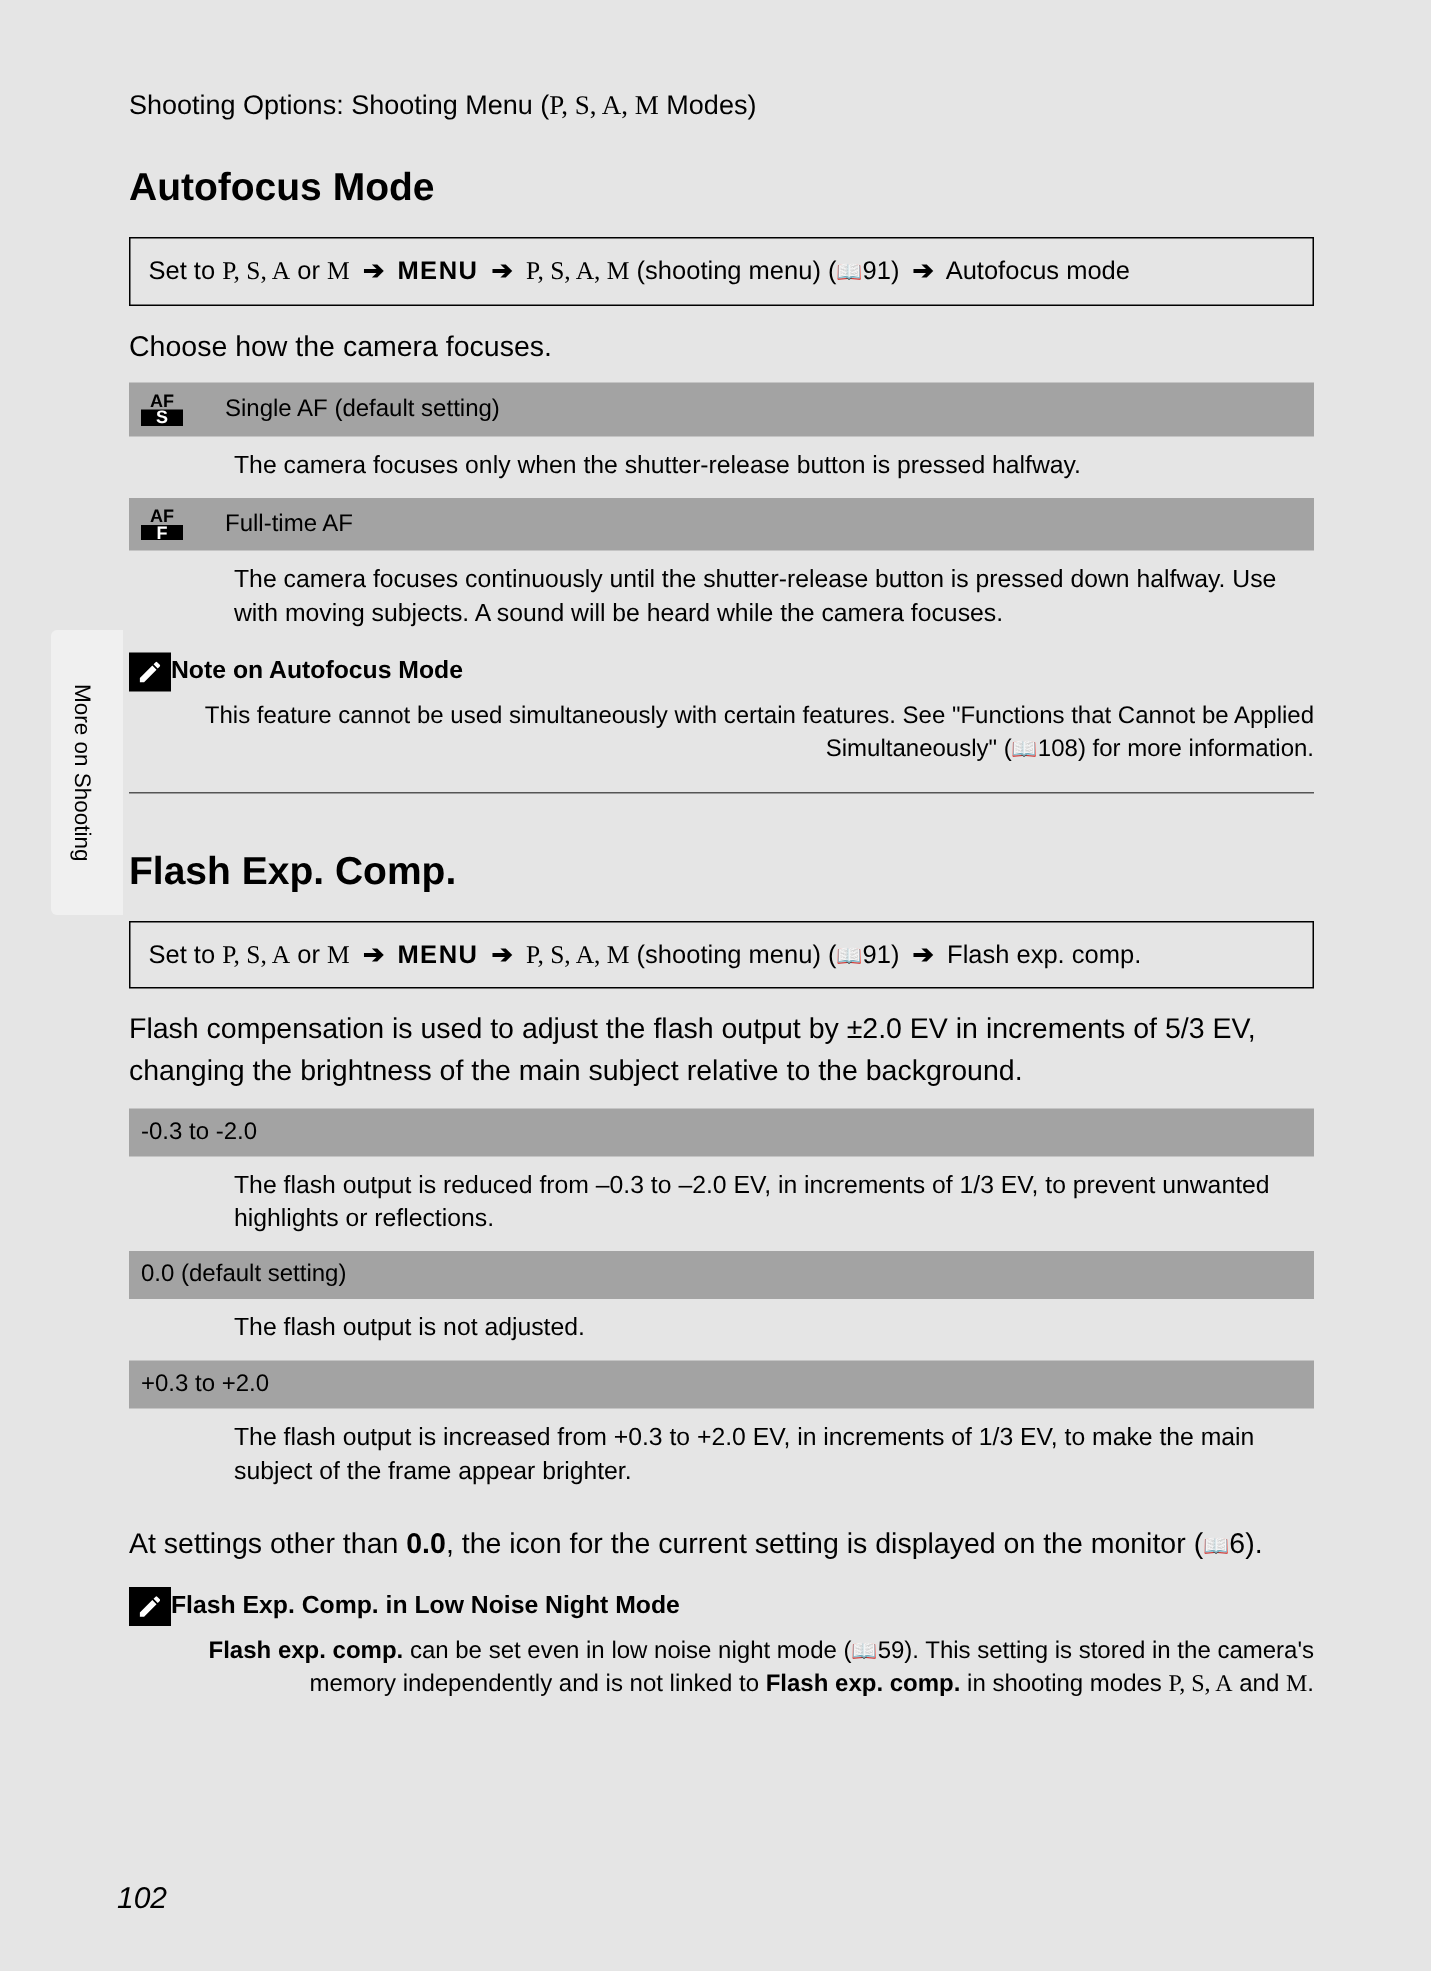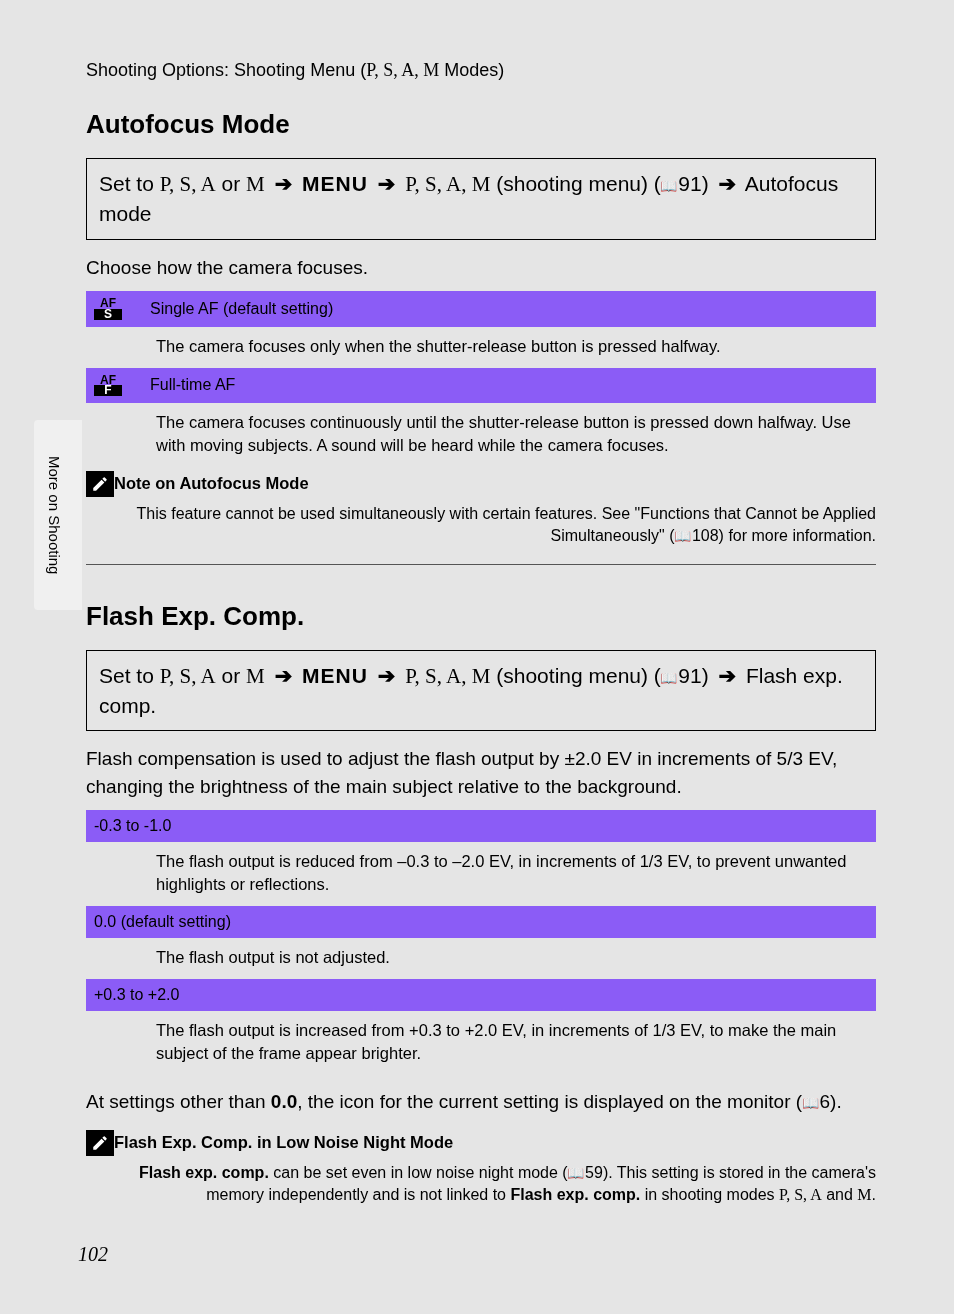--- a/index.html
+++ b/index.html
@@ -42,35 +42,35 @@
   }
   .mode-letters { font-family: Georgia, serif; font-weight: normal; }
   h2 {
     font-size: 26px;
     font-weight: bold;
     margin-bottom: 18px;
   }
   .nav-box {
     border: 1px solid #000;
     padding: 10px 12px;
-    font-size: 21px;
+    font-size: 17px;
     margin-bottom: 14px;
     line-height: 1.4;
   }
   .arrow { font-weight: bold; padding: 0 4px; }
   .menu-word { font-family: "Arial Narrow", Arial, sans-serif; font-weight: bold; letter-spacing: 1px; }
   .book-icon::before { content: "📖"; font-size: 14px; vertical-align: baseline; }
   .intro {
     font-size: 19px;
     line-height: 1.45;
     margin-bottom: 10px;
   }
   .option-table { width: 100%; }
   .opt-header {
-    background: #8b5cf6;
+    background: #a3a3a3;
     padding: 7px 8px 7px 8px;
     font-size: 16px;
     display: flex;
     align-items: center;
     gap: 28px;
   }
   .opt-icon {
     width: 28px;
     font-size: 12px;
     font-weight: bold;
@@ -115,24 +115,24 @@
   .flash-table .opt-desc { padding-left: 70px; }
   .after-text {
     font-size: 19px;
     line-height: 1.45;
     margin-top: 14px;
   }
   .bold { font-weight: bold; }
   .page-number {
     position: absolute;
     left: 78px;
-    bottom: 48px;
+    bottom: 36px;
     font-style: italic;
     font-size: 20px;
-    font-family: Liberation Serif, serif;
+    font-family: Liberation Sans, sans-serif;
   }
   .note-block.last { border-bottom: none; margin-bottom: 0; padding-bottom: 0; margin-top: 14px;}
 </style>
 </head>
 <body>
 
 <div class="side-tab"></div>
 <div class="side-label">More on Shooting</div>
 
 <div class="page">
@@ -199,21 +199,21 @@
       <span class="arrow">➔</span>
       <span class="mode-letters">P, S, A, M</span><span> (shooting menu) (</span><span class="book-icon"></span><span>91</span><span>) </span>
       <span class="arrow">➔</span>
       <span>Flash exp. comp.</span>
     </div>
 
     <div class="intro">Flash compensation is used to adjust the flash output by ±2.0 EV in increments of 5/3 EV, changing the brightness of the main subject relative to the background.</div>
 
     <div class="option-table flash-table">
       <div class="opt-header">
-        <span class="opt-label">-0.3 to -1.0</span>
+        <span class="opt-label">-0.3 to -2.0</span>
       </div>
       <div class="opt-desc">The flash output is reduced from –0.3 to –2.0 EV, in increments of 1/3 EV, to prevent unwanted highlights or reflections.</div>
 
       <div class="opt-header">
         <span class="opt-label">0.0 (default setting)</span>
       </div>
       <div class="opt-desc">The flash output is not adjusted.</div>
 
       <div class="opt-header">
         <span class="opt-label">+0.3 to +2.0</span>

